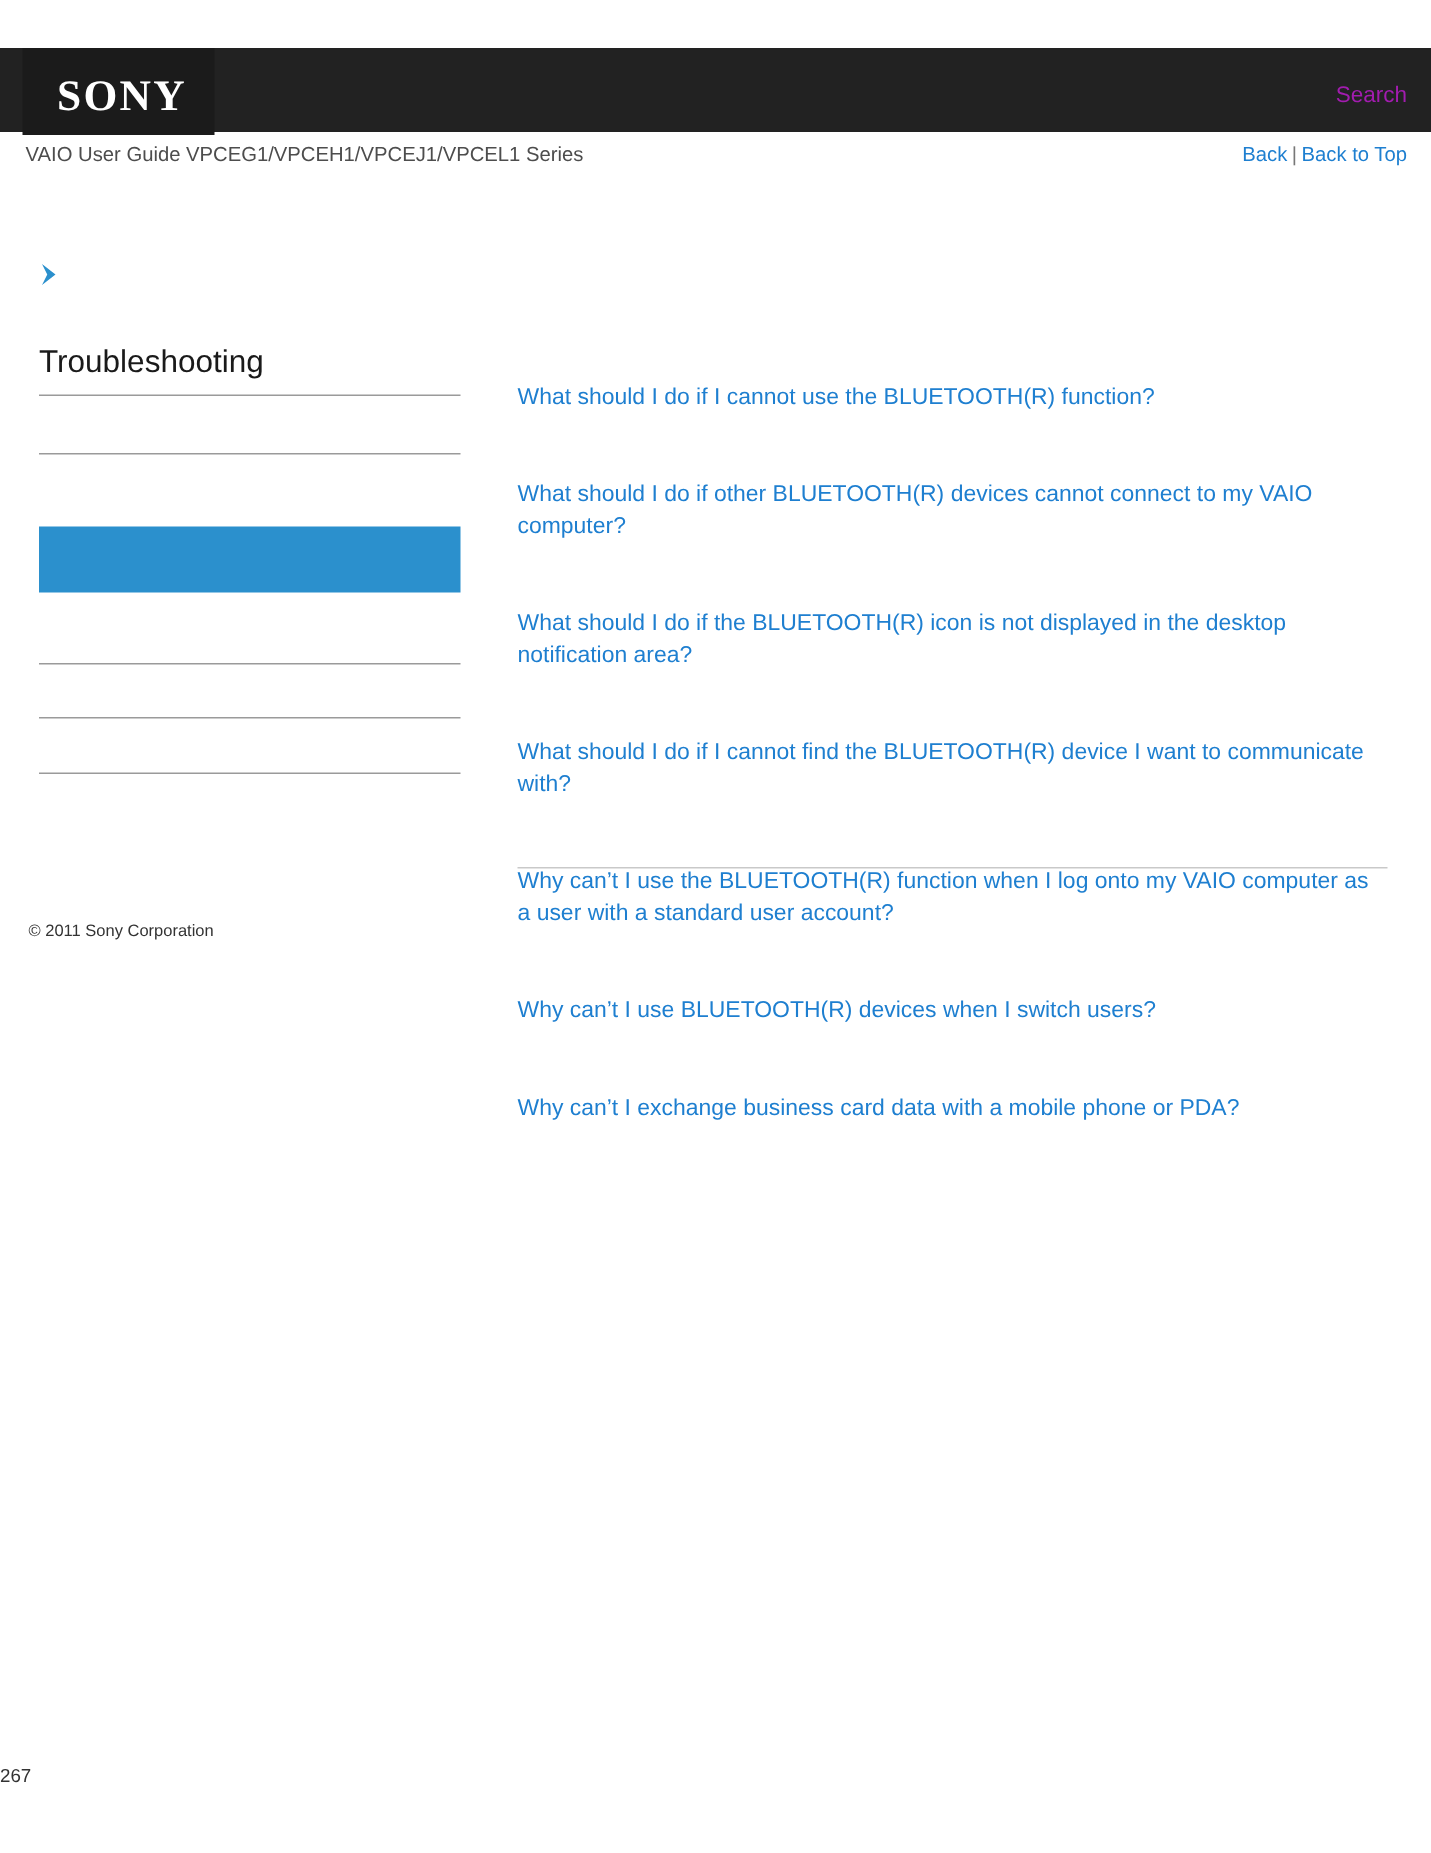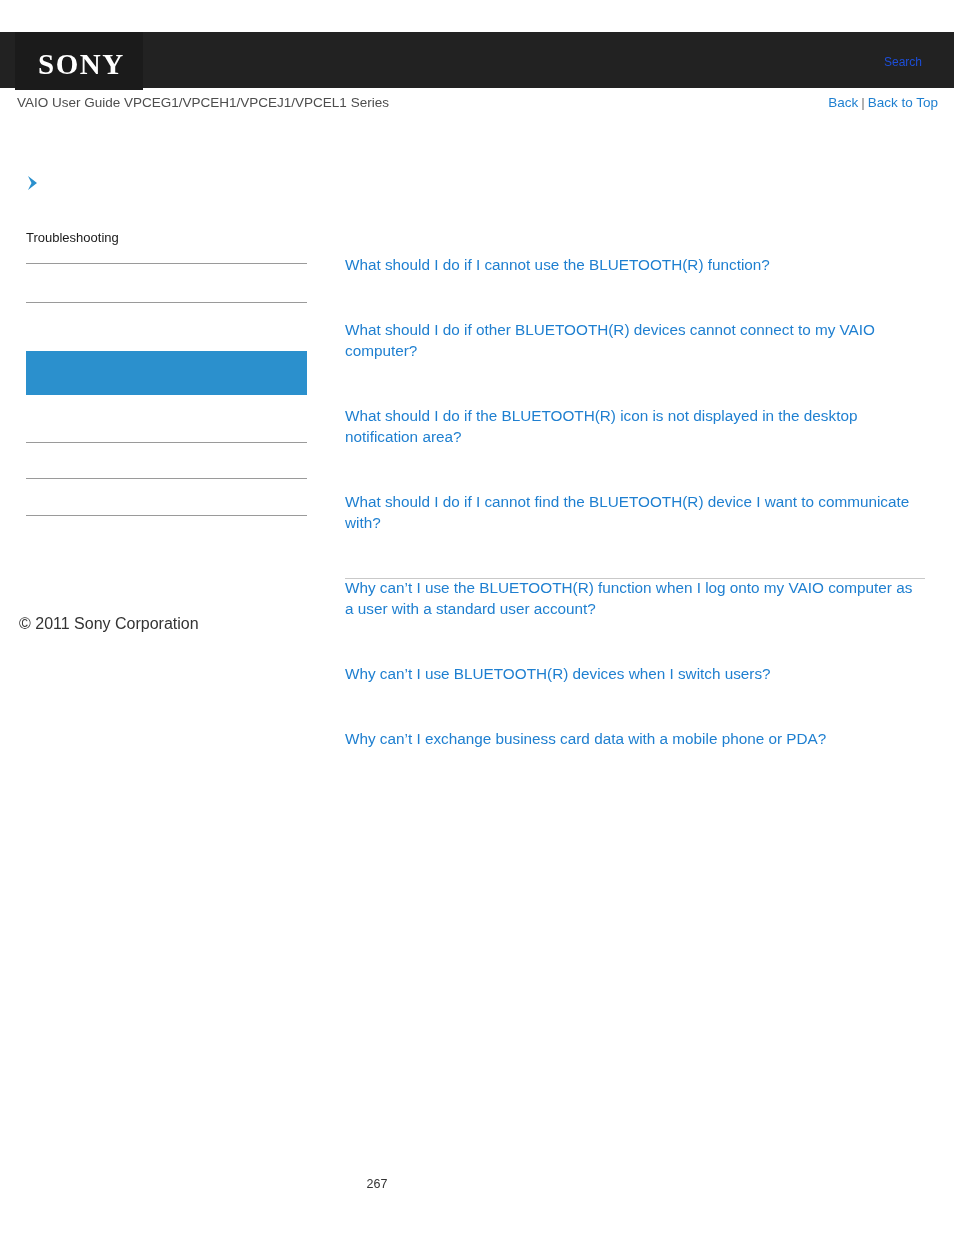--- a/index.html
+++ b/index.html
@@ -49,24 +49,24 @@
     color: #ffffff;
     font-family: "Liberation Serif", serif;
     font-weight: bold;
     font-size: 29px;
     letter-spacing: 1.5px;
     line-height: 1;
     white-space: nowrap;
   }
   .search-label {
     position: absolute;
-    right: 32px;
+    right: 16px;
     top: 56px;
-    color: #1d4ed8;
-    font-size: 12px;
+    color: #a21caf;
+    font-size: 15px;
     line-height: 1;
     white-space: nowrap;
   }
 
   
   .subheader {
     position: absolute;
     left: 0;
     top: 96px;
     width: 954px;
@@ -109,21 +109,21 @@
     position: absolute;
     left: 24px;
     top: 13px;
     width: 20px;
     height: 20px;
   }
   .sb-title {
     position: absolute;
     left: 26px;
     top: 71px;
-    font-size: 13px;
+    font-size: 21px;
     color: #1a1a1a;
     line-height: 1;
     white-space: nowrap;
   }
   .sb-rule {
     position: absolute;
     left: 26px;
     width: 281px;
     height: 1px;
     background: #9a9a9a;
@@ -138,21 +138,21 @@
   .sb-slot {
     position: absolute;
     left: 26px;
     width: 281px;
   }
 
   .copyright {
     position: absolute;
     left: 19px;
     top: 616px;
-    font-size: 16px;
+    font-size: 11px;
     color: #333333;
     line-height: 1;
     white-space: nowrap;
   }
 
   
   .content {
     position: absolute;
     left: 345px;
     top: 210px;
@@ -176,21 +176,21 @@
     height: 1px;
     background: #c9c9c9;
   }
 
   
   .page-number {
     position: absolute;
     left: 0;
     top: 1178px;
     width: 754px;
-    text-align: center;
+    text-align: left;
     font-size: 12.5px;
     color: #333333;
     line-height: 1;
   }
 </style>
 </head>
 <body>
 
 <div class="page">
 

